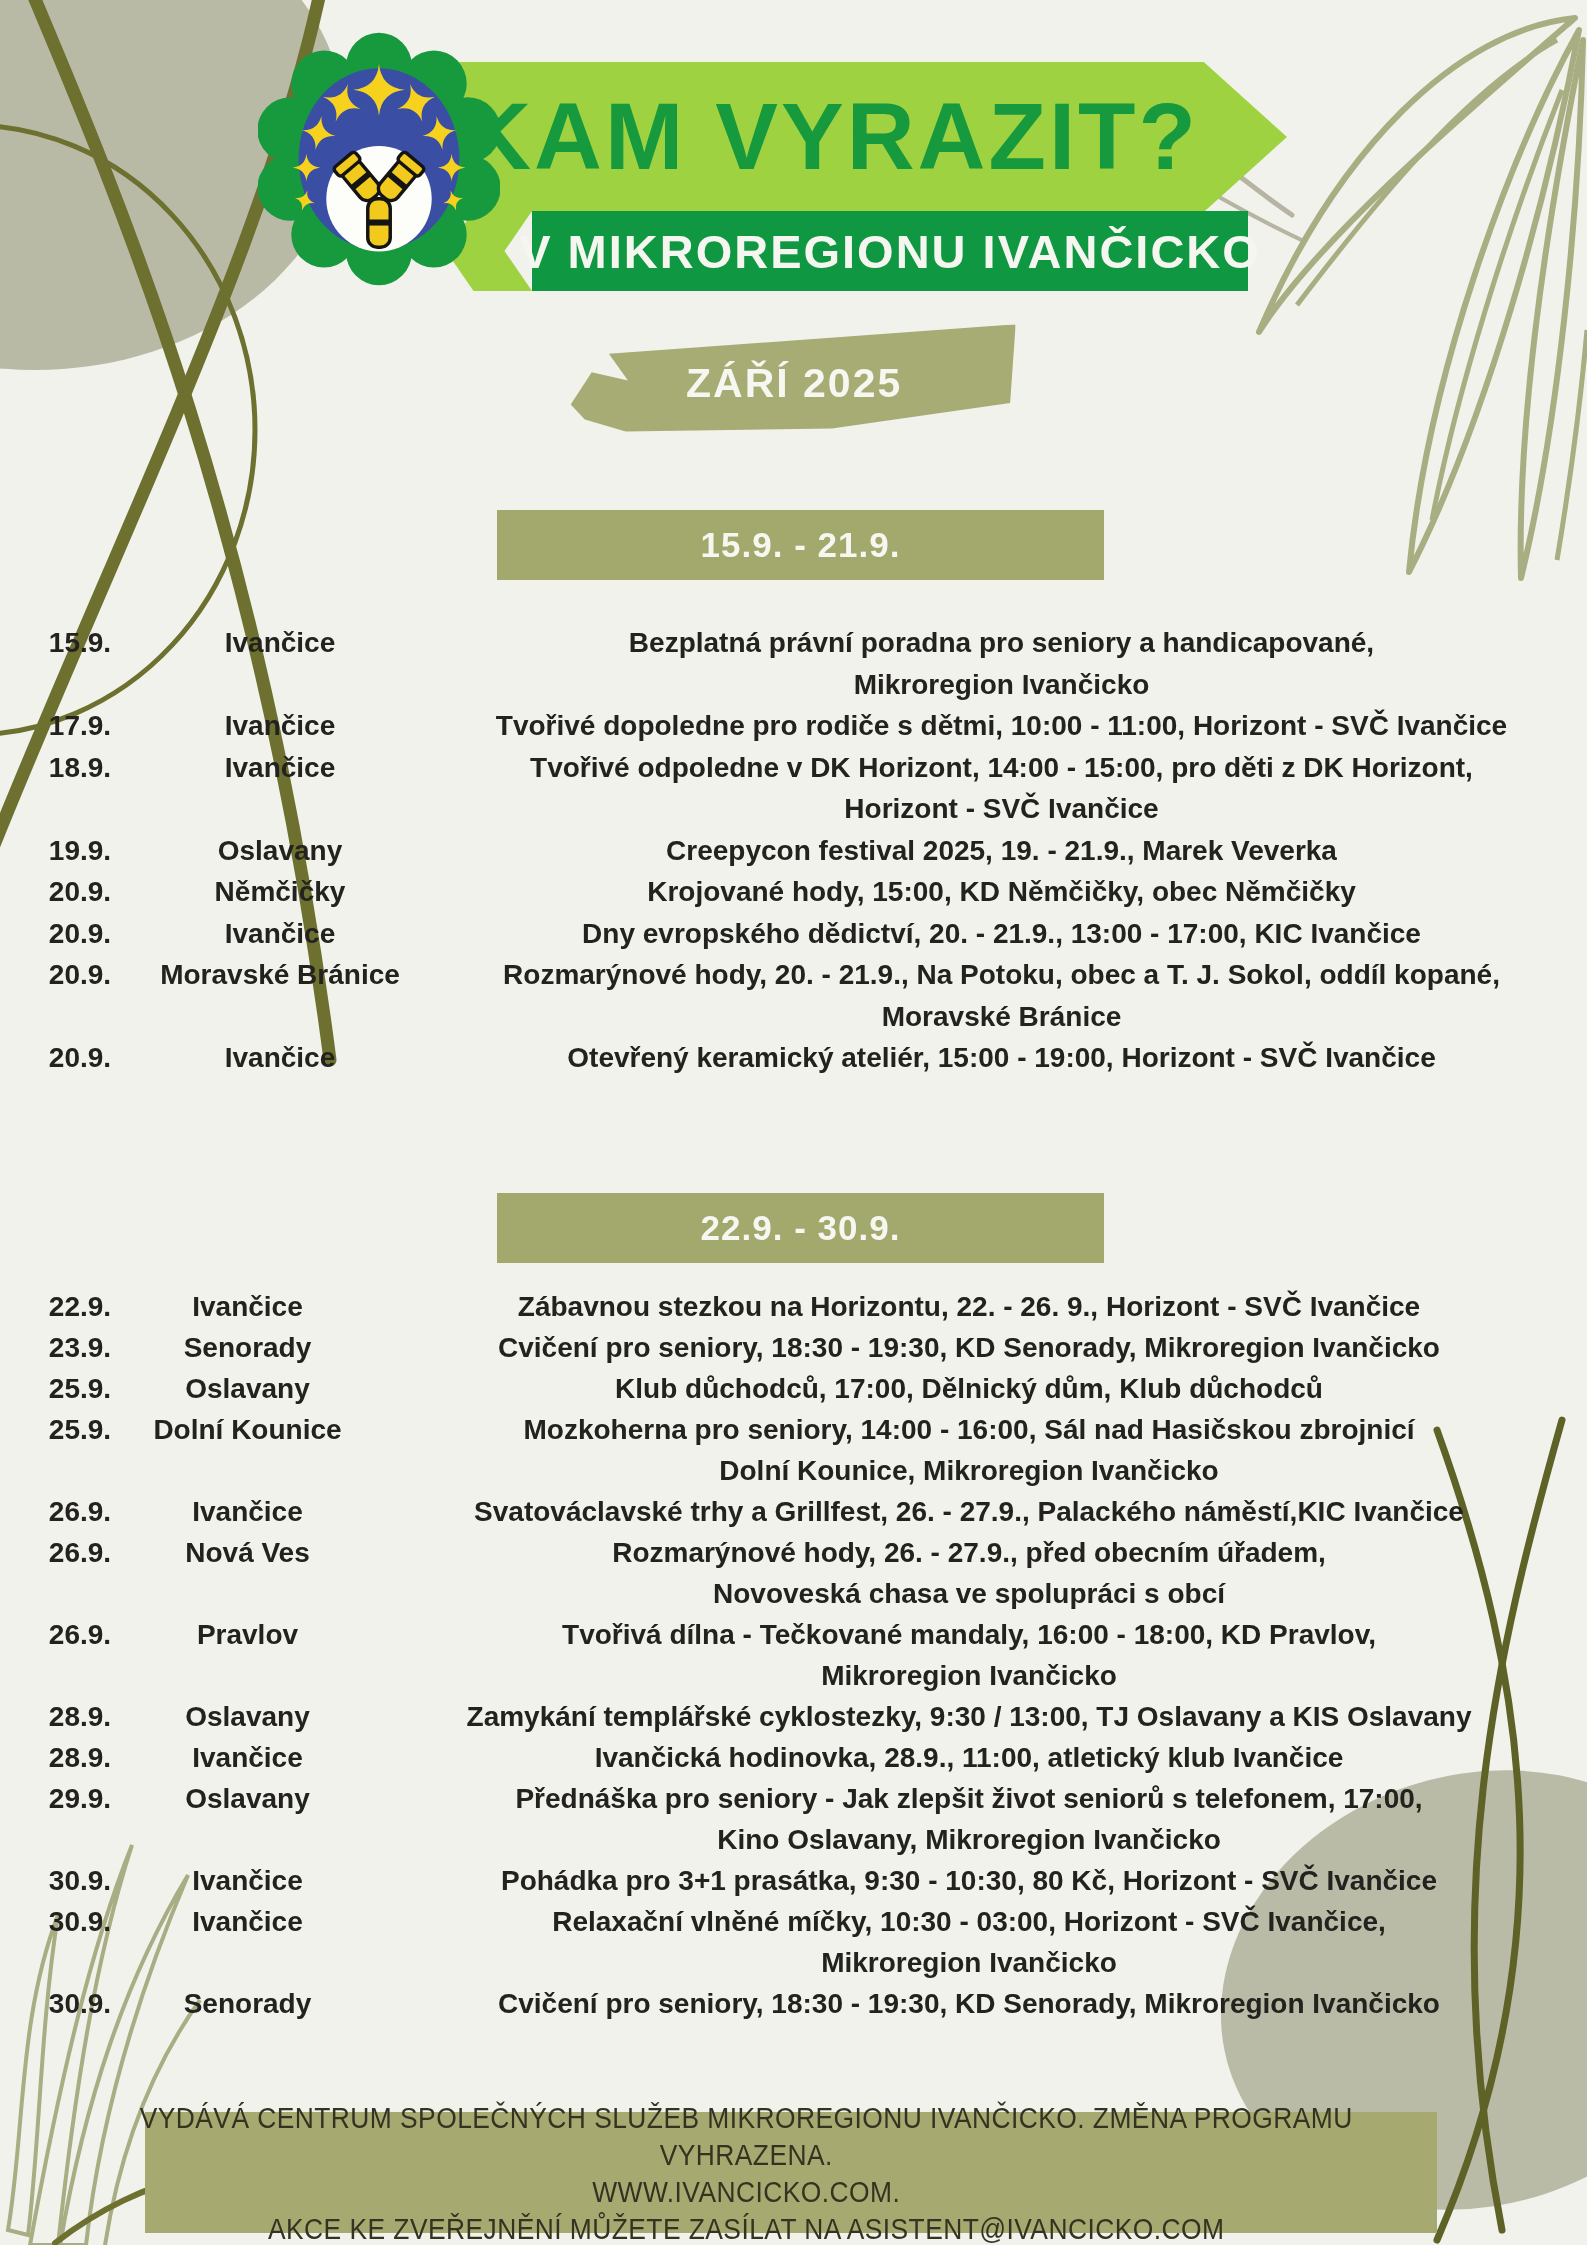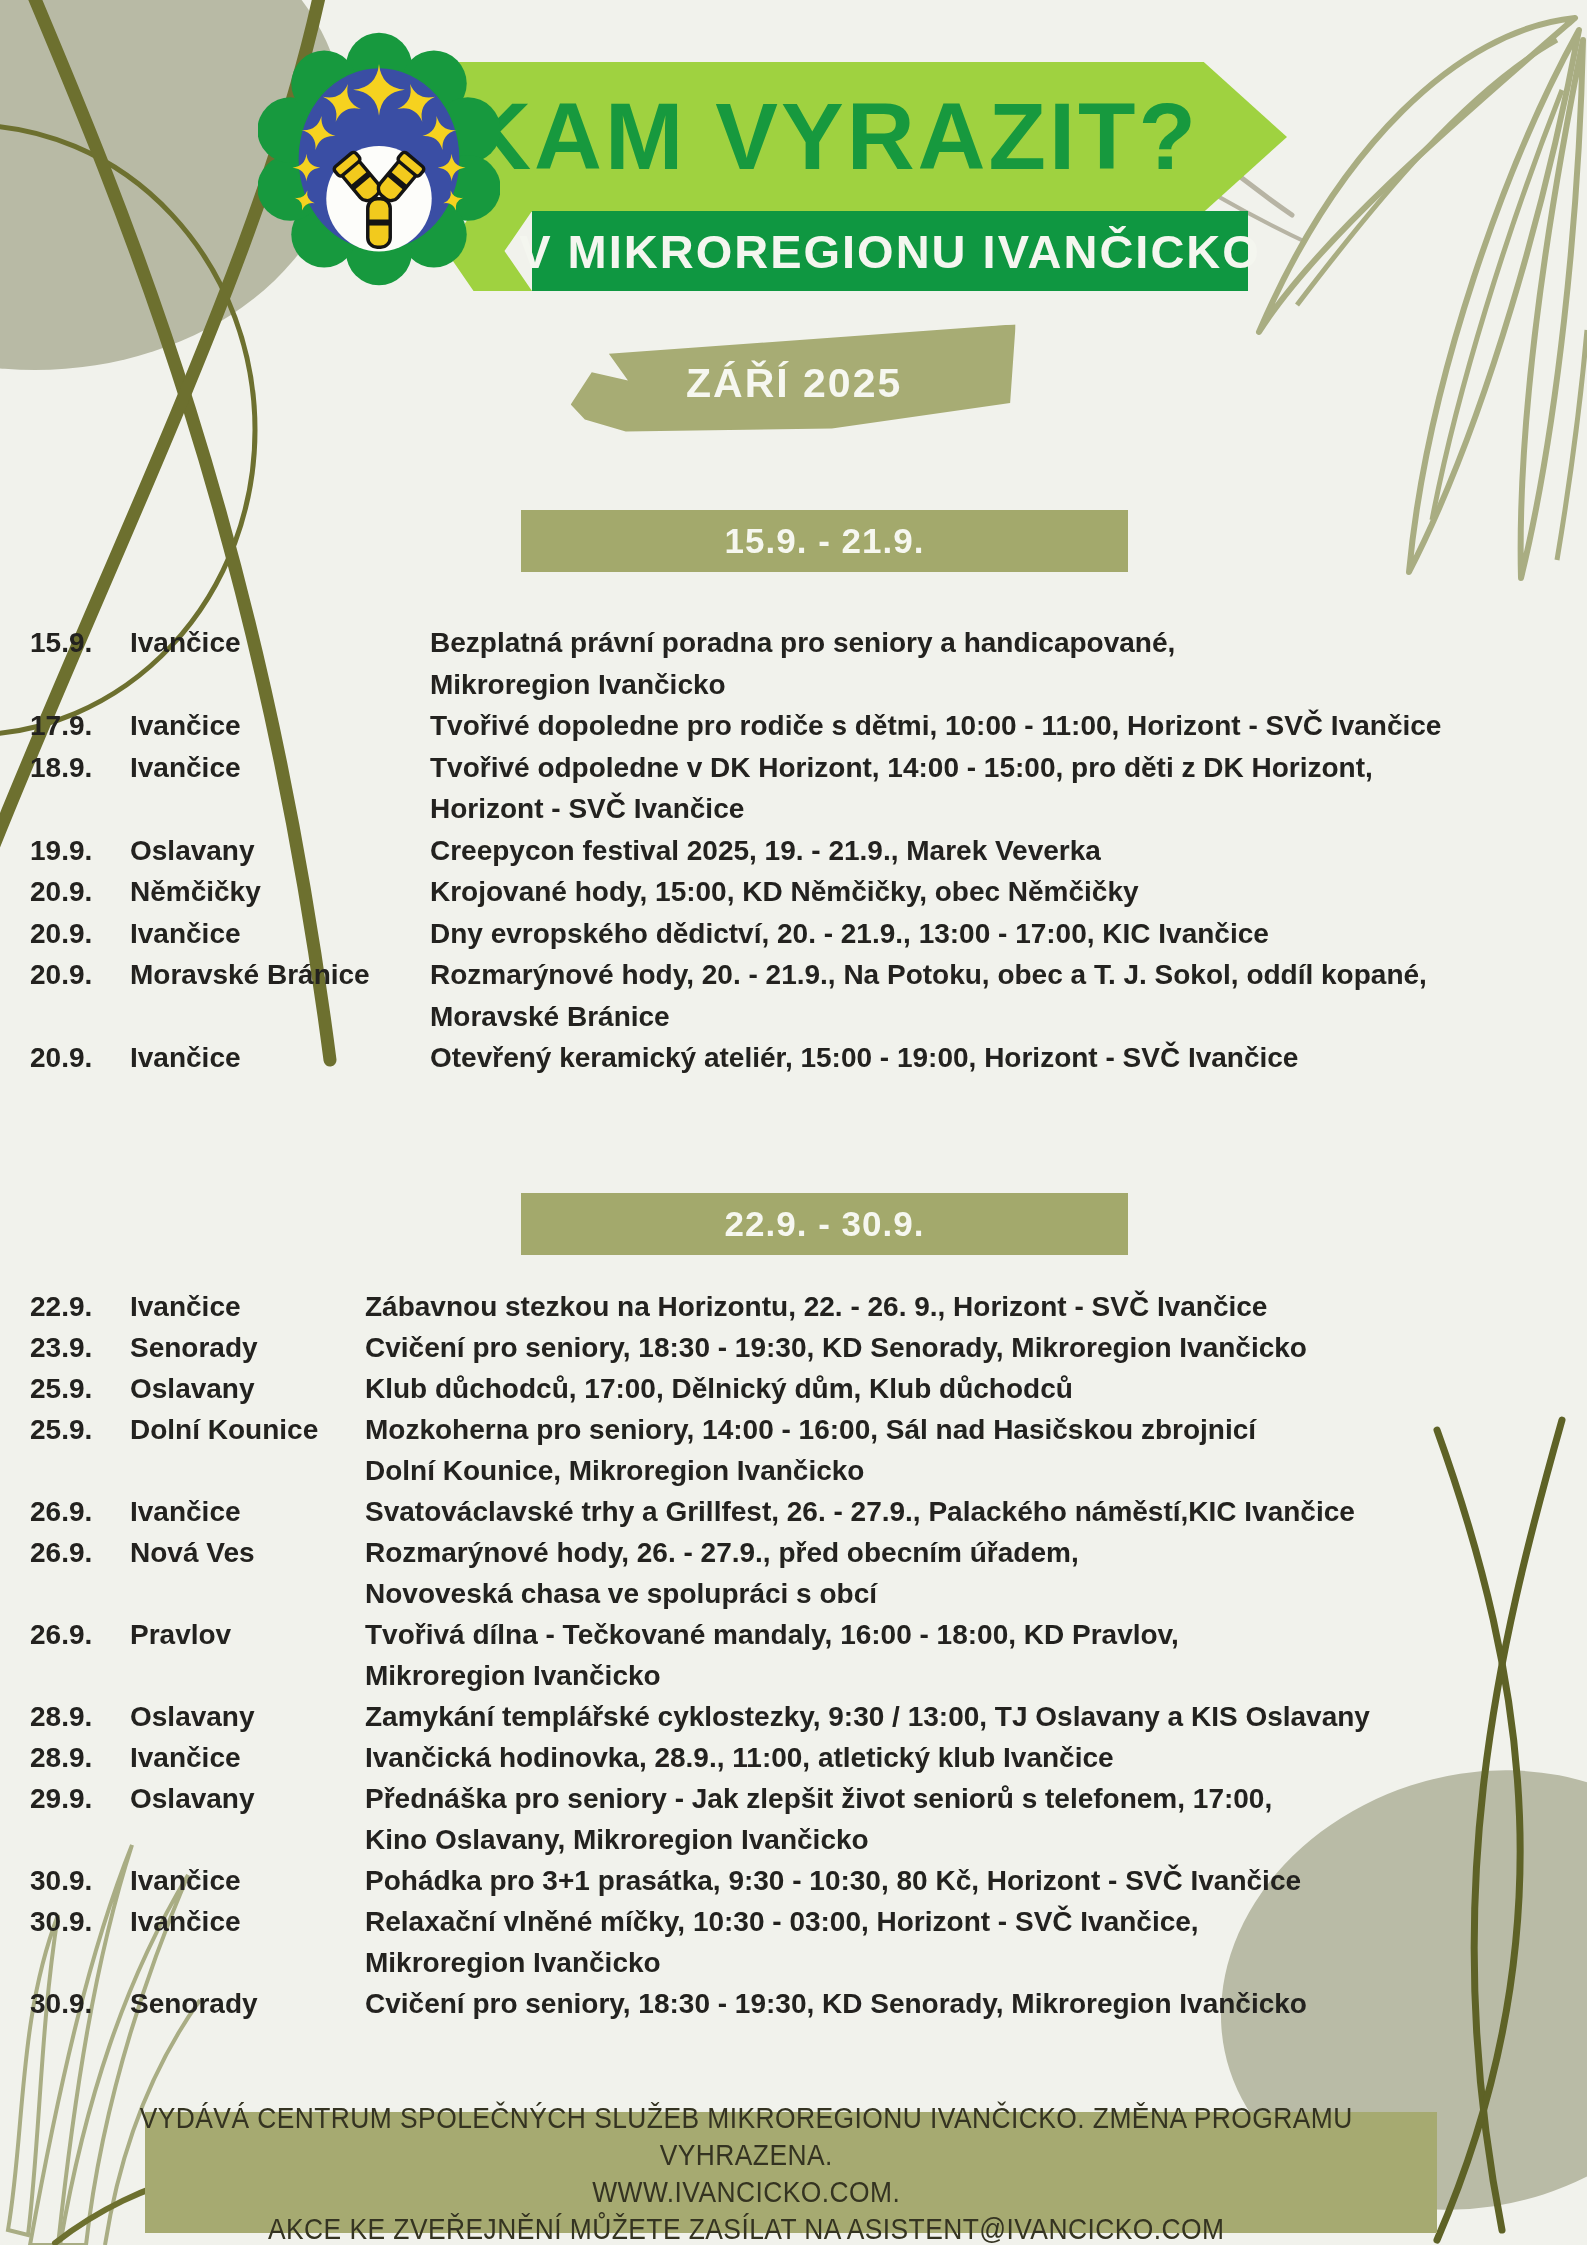--- a/index.html
+++ b/index.html
@@ -40,27 +40,27 @@
   .month-badge{
     position:absolute;left:570px;top:334px;width:448px;height:98px;z-index:1;
     background:#a7ac74;transform:rotate(-2.5deg);
     clip-path:polygon(0% 62%,5% 30%,13% 40%,9% 12%,100% 0%,98% 80%,58% 98%,12% 92%,3% 78%);
     display:flex;align-items:center;justify-content:center;
   }
   .month-badge span{
     transform:rotate(2.5deg);color:#f6f7f0;font-size:41px;font-weight:bold;letter-spacing:2px;
   }
   .section-banner{
-    position:absolute;left:521px;width:607px;height:62px;z-index:1;
+    position:absolute;left:497px;width:607px;height:70px;z-index:1;
     background:#a3a96c;display:flex;align-items:center;justify-content:center;
   }
   .section-banner.first{top:510px;}
   .section-banner.second{top:1193px;}
   .section-banner span{color:#f6f7f0;font-size:35px;font-weight:bold;letter-spacing:1px;}
-  .events{position:absolute;left:0;width:1587px;z-index:1;}
+  .events{position:absolute;left:0;width:1587px;z-index:1;text-align:center;}
   .events-1{top:622px;}
   .events-2{top:1286px;}
   .event-row{
     display:grid;padding-left:30px;
     color:#23221f;font-weight:bold;font-size:28px;
   }
   .events-1 .event-row{grid-template-columns:100px 300px 1fr;line-height:41.5px;}
   .events-2 .event-row{grid-template-columns:100px 235px 1fr;line-height:41px;}
   .event-date,.event-place{white-space:nowrap;}
   .event-desc{padding-right:14px;}

